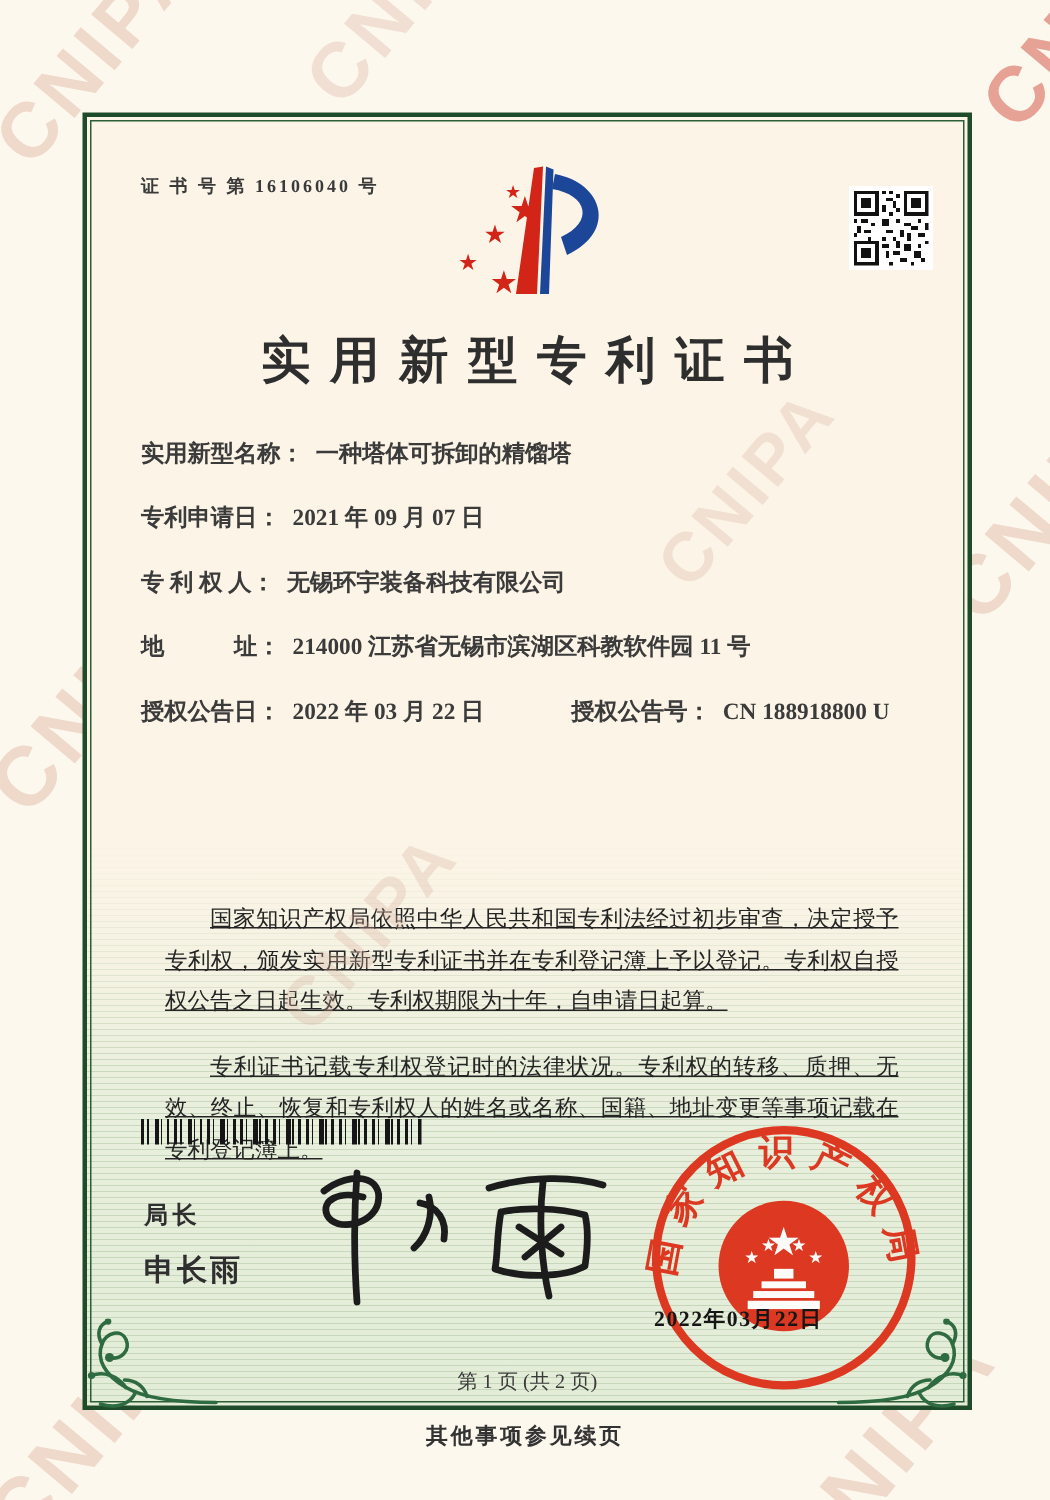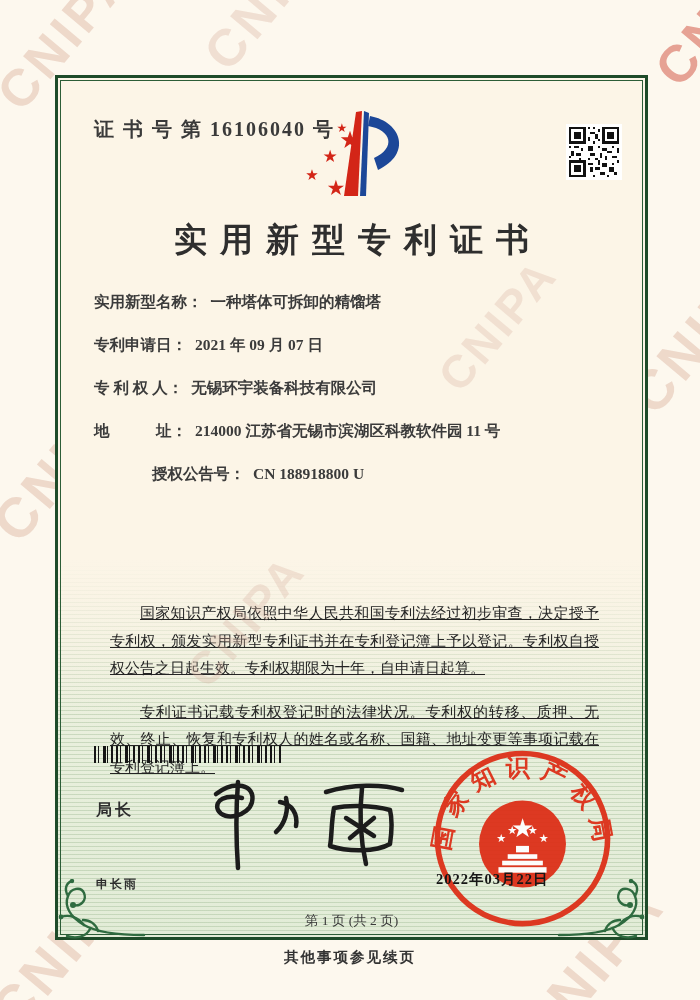--- a/index.html
+++ b/index.html
@@ -34,21 +34,21 @@
   .certificate{
     position:absolute;left:55px;top:75px;width:587px;height:859px;z-index:1;
     border:3px solid #1e4b29;
     background-image:
       linear-gradient(180deg,rgba(252,245,231,1) 0%,rgba(252,245,231,1) 56%,rgba(252,245,231,0) 74%),
       repeating-linear-gradient(180deg,rgba(130,165,120,0.30) 0px,rgba(130,165,120,0.30) 1px,rgba(255,255,255,0) 1px,rgba(255,255,255,0) 4px),
       linear-gradient(180deg,#fcf5e7 0%,#f5f1e1 55%,#e8efdc 78%,#e2ecd7 100%);
   }
   .inner-line{position:absolute;inset:2px;border:1px solid #2c5d37;pointer-events:none;}
   
-  .cert-no{position:absolute;left:36px;top:38px;font-size:20px;letter-spacing:2px;color:#3a3a3a;font-weight:600;}
+  .cert-no{position:absolute;left:36px;top:38px;font-size:12px;letter-spacing:2px;color:#3a3a3a;font-weight:600;}
   .logo{position:absolute;left:228px;top:24px;width:134px;height:102px;}
   .qr{position:absolute;left:508px;top:46px;width:56px;height:56px;background:#fff;padding:3px;box-sizing:border-box;}
   .title{position:absolute;left:0;top:140px;width:100%;text-align:center;
     font-size:33px;font-weight:bold;letter-spacing:13px;color:#2e2e2e;text-indent:13px;}
   
   .rows{position:absolute;left:36px;right:26px;top:214px;font-size:15.5px;color:#3b3b3b;}
   .row{height:43px;font-weight:600;white-space:nowrap;}
   .row .lab{margin-right:8px;}
   .grant-row{display:flex;}
   .grant-right{margin-left:58px;}
@@ -59,21 +59,21 @@
   
   .barcode{position:absolute;left:36px;top:668px;width:187px;height:17px;
     background:repeating-linear-gradient(90deg,
       #151515 0 2px,transparent 2px 4px,
       #151515 4px 5px,transparent 5px 9px,
       #151515 9px 12px,transparent 12px 13px,
       #151515 13px 14px,transparent 14px 17px,
       #151515 17px 19px,transparent 19px 22px);}
   
   .director-title{position:absolute;left:38px;top:722px;font-size:16px;letter-spacing:3px;color:#2f2f2f;font-weight:600;}
-  .director-name{position:absolute;left:38px;top:755px;font-size:12px;letter-spacing:2px;color:#2f2f2f;font-weight:600;margin-top:43px;}
+  .director-name{position:absolute;left:38px;top:755px;font-size:20px;letter-spacing:2px;color:#2f2f2f;font-weight:600;}
   .signature{position:absolute;left:118px;top:690px;width:252px;height:112px;}
   
   .seal{position:absolute;left:372px;top:668px;width:185px;height:185px;opacity:0.93;}
   .seal-date{position:absolute;left:378px;top:792px;width:160px;text-align:left;
     font-size:14.5px;font-weight:600;color:#161616;letter-spacing:1px;z-index:3;}
   
   .page-num{position:absolute;left:0;top:834px;width:100%;text-align:center;font-size:13.5px;color:#3a3a3a;}
   .ornament{position:absolute;bottom:-4px;width:92px;height:62px;}
   .ornament.left{left:-4px;}
   .ornament.right{right:-4px;transform:scaleX(-1);}
@@ -134,20 +134,23 @@
       <div class="row">
         <span class="lab">专利申请日：</span><span>2021 年 09 月 07 日</span>
       </div>
       <div class="row">
         <span class="lab">专 利 权 人：</span><span>无锡环宇装备科技有限公司</span>
       </div>
       <div class="row">
         <span class="lab">地　　　址：</span><span>214000 江苏省无锡市滨湖区科教软件园 11 号</span>
       </div>
       <div class="row grant-row">
+        <span>
+          <span class="lab">授权公告日：</span><span>2022 年 03 月 22 日</span>
+        </span>
         <span class="grant-right">
           <span class="lab">授权公告号：</span><span>CN 188918800 U</span>
         </span>
       </div>
     </div>
 
     <div class="paras">
       <p>国家知识产权局依照中华人民共和国专利法经过初步审查，决定授予专利权，颁发实用新型专利证书并在专利登记簿上予以登记。专利权自授权公告之日起生效。专利权期限为十年，自申请日起算。</p>
       <p>专利证书记载专利权登记时的法律状况。专利权的转移、质押、无效、终止、恢复和专利权人的姓名或名称、国籍、地址变更等事项记载在专利登记簿上。</p>
     </div>

